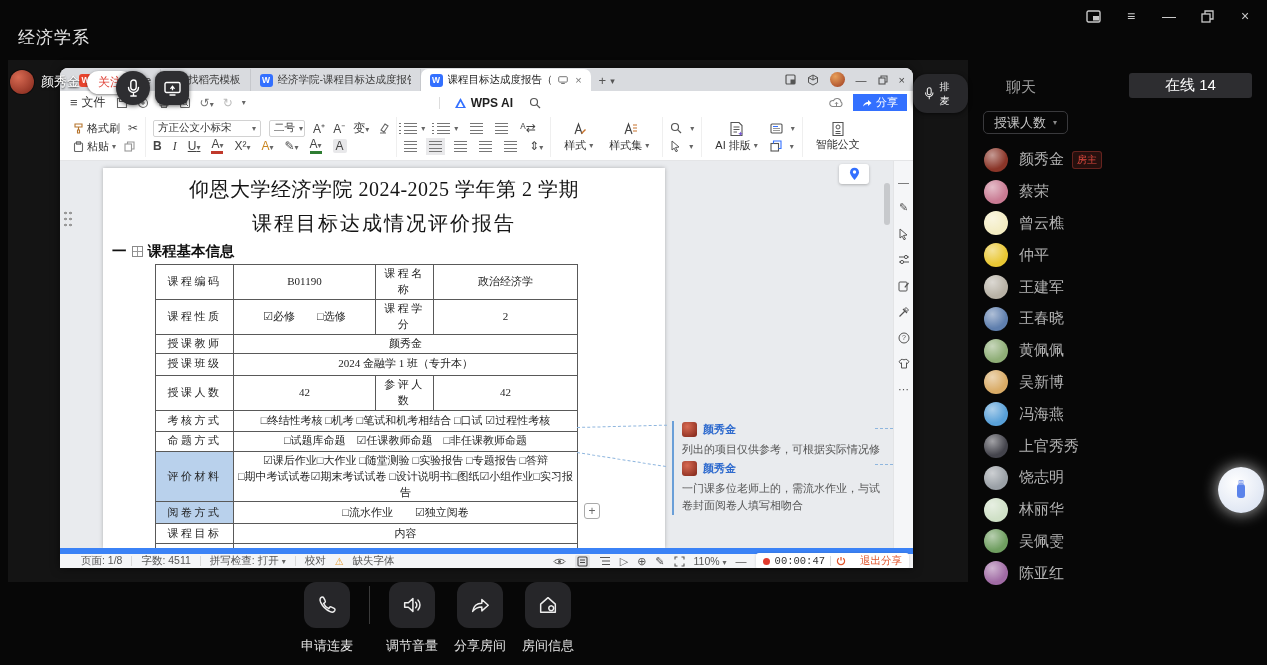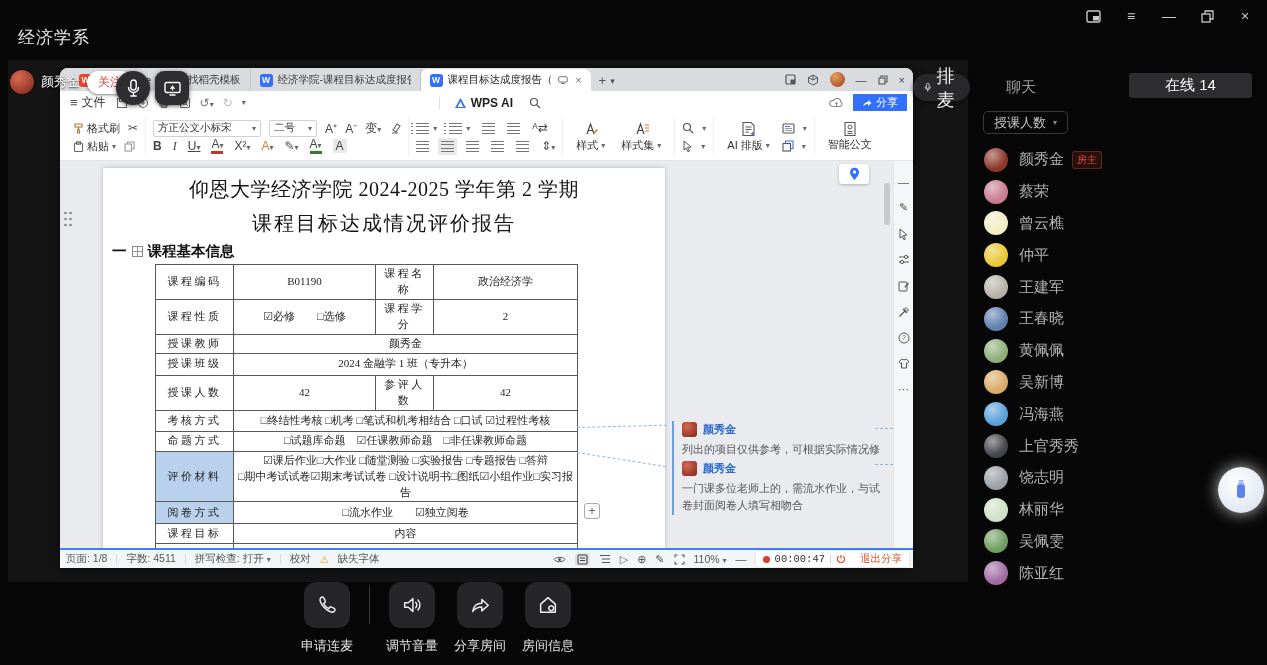--- a/index.html
+++ b/index.html
@@ -17,21 +17,21 @@
   .stage { position:absolute; left:8px; top:60px; width:960px; height:522px; background:#141414; }
 
   
   .presenter { position:absolute; left:2px; top:10px; display:flex; align-items:center; gap:7px; z-index:30; }
   .presenter-avatar { width:24px; height:24px; border-radius:50%; background:radial-gradient(circle at 35% 30%, #d86a52, #7e2418); box-shadow:0 0 0 1px rgba(0,0,0,.4); }
   .presenter-name { font-size:13px; color:#fff; text-shadow:0 1px 2px rgba(0,0,0,.8); }
   .follow-pill { background:#fff; color:#e0483e; font-size:12px; padding:3px 11px; border-radius:12px; box-shadow:0 1px 3px rgba(0,0,0,.5); }
   .ov-circle { position:absolute; top:11px; width:34px; height:34px; background:#2e2e31; border-radius:50%; display:flex; align-items:center; justify-content:center; z-index:30; box-shadow:0 1px 4px rgba(0,0,0,.6); }
   .ov-square { position:absolute; top:11px; width:34px; height:34px; background:#2e2e31; border-radius:9px; display:flex; align-items:center; justify-content:center; z-index:30; box-shadow:0 1px 4px rgba(0,0,0,.6); }
   .mic-ov { left:108px; } .cast-ov { left:147px; }
-  .paimai { position:absolute; left:905px; top:14px; height:27px; background:#28282b; border-radius:14px; display:flex; align-items:center; gap:5px; padding:0 11px; font-size:18px; color:#f0f0f0; z-index:30; box-shadow:0 1px 4px rgba(0,0,0,.6); }
+  .paimai { position:absolute; left:905px; top:14px; height:39px; background:#28282b; border-radius:14px; display:flex; align-items:center; gap:5px; padding:0 11px; font-size:10px; color:#f0f0f0; z-index:30; box-shadow:0 1px 4px rgba(0,0,0,.6); }
 
   .drag-handle { position:absolute; left:55px; top:150px; width:10px; height:18px; z-index:25;
     background:radial-gradient(circle, #9a9a9a 1.2px, transparent 1.6px); background-size:5px 6px; }
 
   
   .wps { position:absolute; left:52px; top:8px; width:853px; height:500px; background:#fff; border-radius:8px 8px 0 0; overflow:hidden; box-shadow:0 0 10px rgba(0,0,0,.55); }
 
   
   .tabbar { height:23px; background:#d9dbdf; display:flex; align-items:flex-end; padding-left:10px; position:relative; }
   .tabs { display:flex; height:23px; align-items:flex-end; }
@@ -103,21 +103,21 @@
   .c-avatar { width:15px; height:15px; border-radius:3px; background:radial-gradient(circle at 35% 30%, #d86a52, #7e2418); }
   .c-author { color:#2f6bce; font-weight:bold; font-size:11px; }
   .c-text { margin-top:4px; font-size:11px; color:#555; line-height:1.55; }
 
   .pinbox { position:absolute; left:779px; top:3px; width:30px; height:20px; background:#fff; border-radius:3px; box-shadow:0 1px 3px rgba(0,0,0,.25); display:flex; align-items:center; justify-content:center; }
   .vscroll { position:absolute; left:824px; top:22px; width:6px; height:42px; border-radius:3px; background:#c7c9cc; }
   .rail { position:absolute; left:833px; top:0; width:20px; height:387px; background:#f5f6f8; border-left:1px solid #e3e4e6; display:flex; flex-direction:column; align-items:center; gap:13px; padding-top:14px; color:#555; }
   .rail .ric { width:13px; height:13px; display:flex; align-items:center; justify-content:center; font-size:11px; color:#555; }
 
   
-  .statusbar { height:20px; background:#f4f5f7; border-top:2px solid #3b82f6; display:flex; align-items:center; font-size:10.5px; color:#555; padding:0 6px 0 6px; position:relative; }
+  .statusbar { height:20px; background:#f4f5f7; border-top:6px solid #3b82f6; display:flex; align-items:center; font-size:10.5px; color:#555; padding:0 6px 0 21px; position:relative; }
   .sb-left { display:flex; align-items:center; gap:9px; }
   .sb-sep { width:1px; height:10px; background:#d8d8d8; }
   .warn { color:#e6a23c; font-size:10px; }
   .sb-right { position:absolute; right:4px; display:flex; align-items:center; gap:9px; }
   .sb-ic { color:#555; font-size:11px; display:flex; align-items:center; }
   .sb-ic.boxed { background:#e2e3e6; border-radius:2px; padding:1px 2px; }
   .rec-pill { display:flex; align-items:center; gap:5px; background:#fff; border-radius:3px; padding:1px 7px; box-shadow:0 0 3px rgba(0,0,0,.15); }
   .rec-dot { width:7px; height:7px; border-radius:50%; background:#e23b2e; }
   .rec-time { font-family:"Liberation Mono",monospace; font-size:10.5px; color:#333; }
   .exit-share { display:flex; align-items:center; gap:14px; color:#e0562e; }
@@ -332,21 +332,21 @@
             </span>
         </div>
       </div>
 
       <div class="rgroup">
         <div class="rrow">
           <span class="fsel" style="width:108px">
               <span>方正公文小标宋</span>
               <span class="chev">▾</span>
             </span>
-          <span class="fsel" style="width:48px">
+          <span class="fsel" style="width:36px">
               <span>二号</span>
               <span class="chev">▾</span>
             </span>
           <span class="glyph">A⁺</span>
           <span class="glyph">A⁻</span>
           <span class="glyph">变<span class="chev">▾</span></span>
           <span>
               <svg width="12" height="11" viewBox="0 0 12 11">
                 <path d="M4 7 L8 1 L11 3 L7 9 Z M3 10 H9" fill="none" stroke="#666" stroke-width="1.1"></path>
               </svg>

